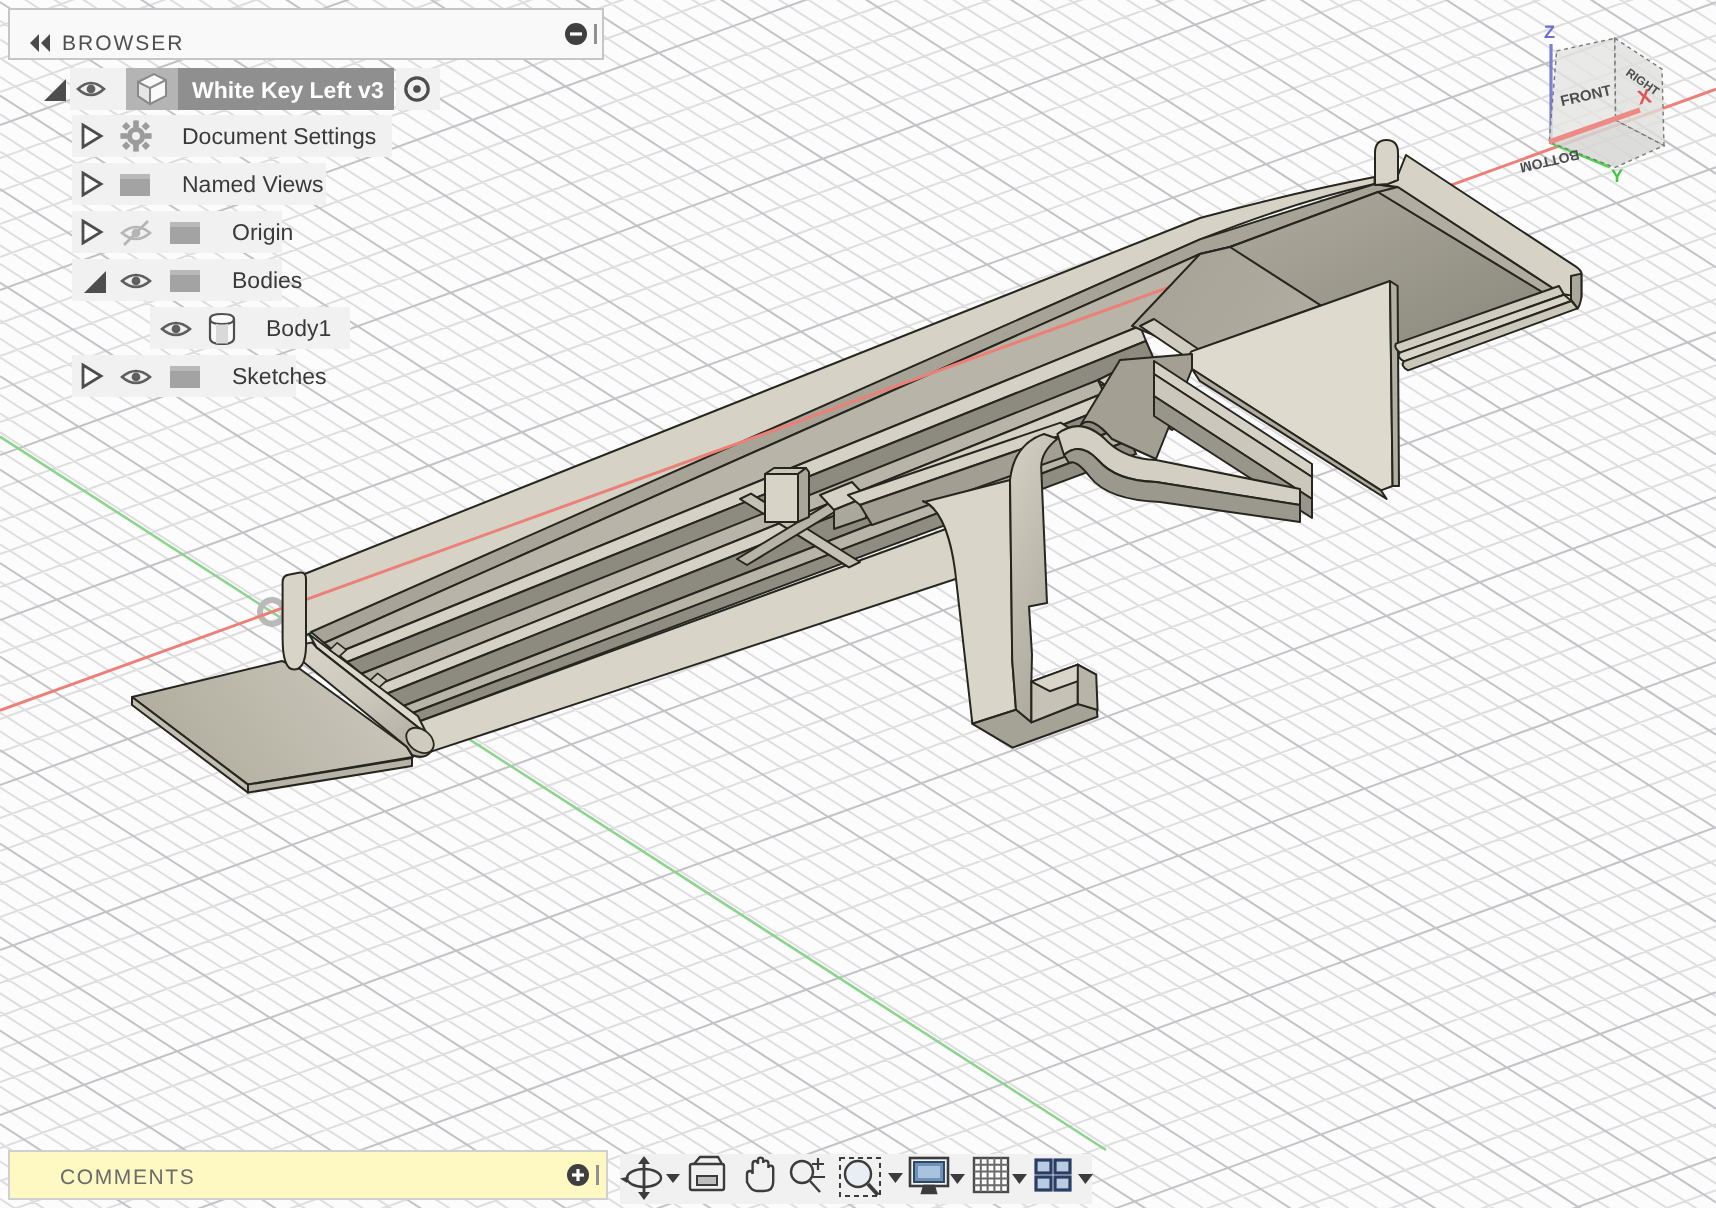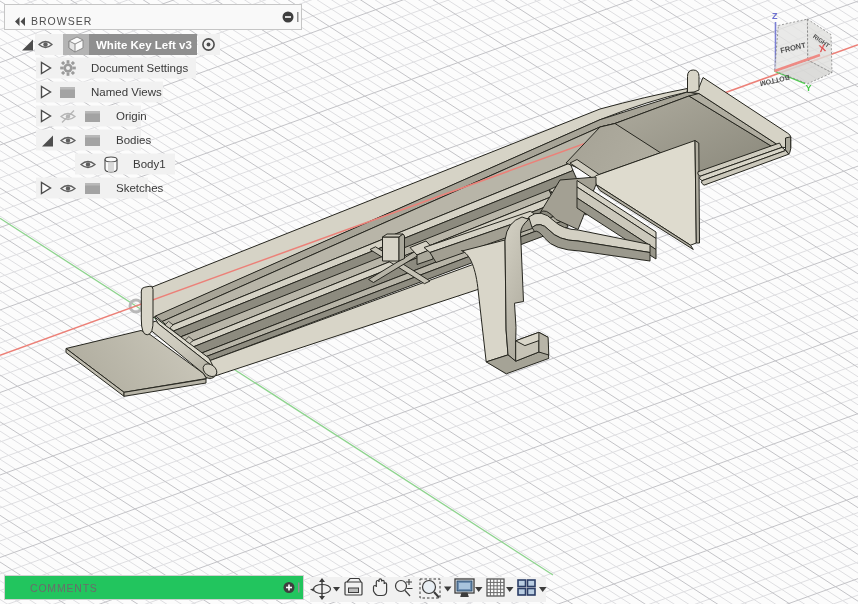--- a/index.html
+++ b/index.html
@@ -240,21 +240,21 @@
    <g transform="translate(85,151)">
           <path d="M0,2 L6,2 L7.5,4 L15,4 L15,13 L0,13 Z" fill="#a3a3a3"></path>
           <rect x="0" y="2" width="15" height="2.5" fill="#b9b9b9"></rect>
         </g>
    <text x="116" y="162" font-size="11.5" fill="#3a3a3a">Sketches</text>
  </svg>
 </div>
 
 <div id="bottombars" style="position:absolute;left:0;top:570px;width:858px;height:34px;">
 
- <div style="position:absolute;left:4px;top:5px;width:300px;height:25px;background:#22c55e;border:1px solid #d0d0d0;box-sizing:border-box;">
+ <div style="position:absolute;left:4px;top:5px;width:300px;height:25px;background:#fef9c3;border:1px solid #d0d0d0;box-sizing:border-box;">
   <svg width="298" height="23" style="position:absolute;left:0;top:0">
     <text x="25" y="16" font-size="10.5" fill="#6b6b6b" letter-spacing="0.8">COMMENTS</text>
     <circle cx="284" cy="11.5" r="5.5" fill="#3f3f3f"></circle>
     <rect x="281" y="10.7" width="6" height="1.6" fill="#fff"></rect>
     <rect x="283.2" y="8.5" width="1.6" height="6" fill="#fff"></rect>
     <rect x="293" y="6.5" width="1.5" height="10" fill="#909090"></rect>
   </svg>
  </div>
 
  <div style="position:absolute;left:310px;top:7px;width:236px;height:25px;background:#f1f1f1;"></div>

